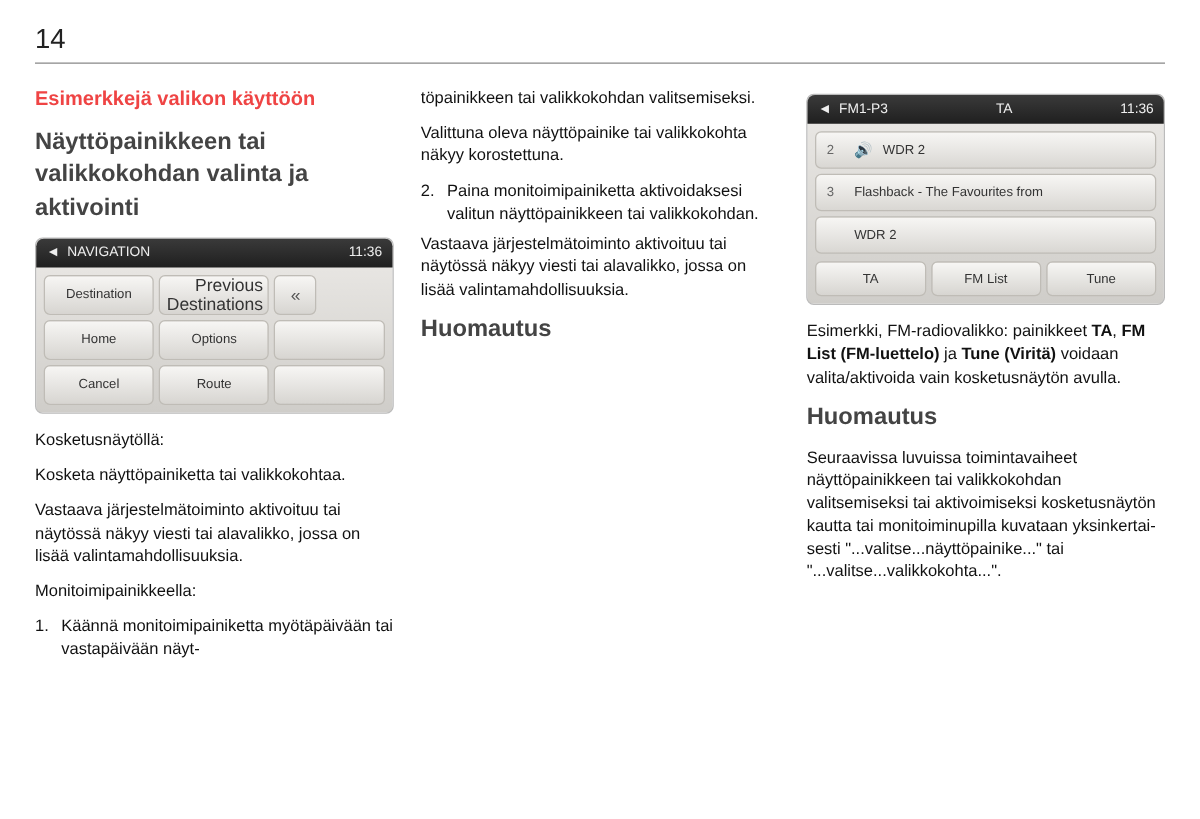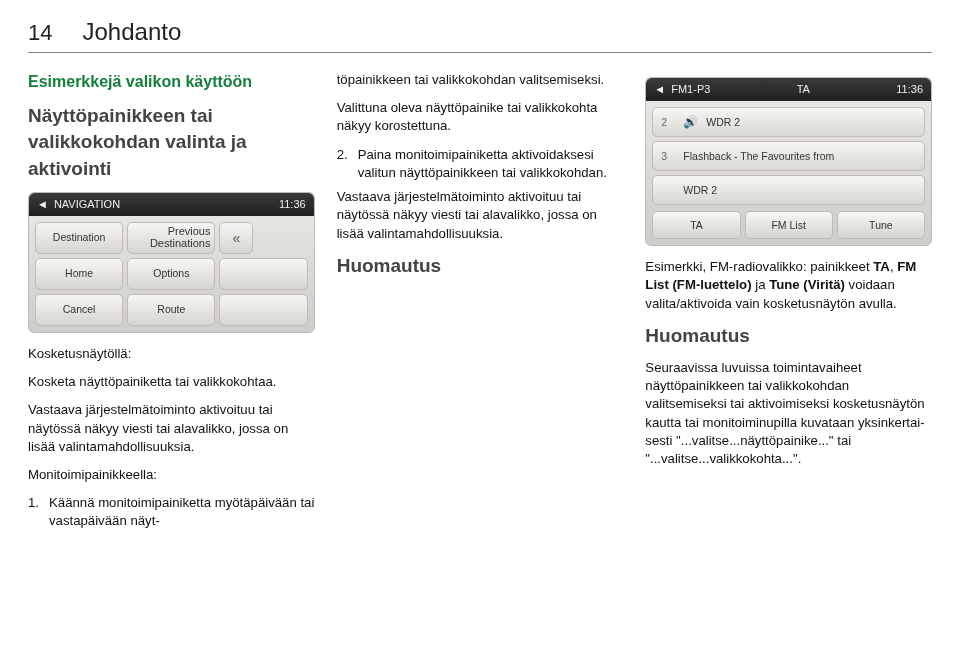--- a/index.html
+++ b/index.html
@@ -4,51 +4,50 @@
 <style>
   html,body{margin:0;padding:0;background:#fff;color:#222;font-family:Arial,Helvetica,sans-serif}
   .page{width:960px;height:655px;box-sizing:border-box;padding:18px 28px 32px 28px;position:relative}
   .header{display:flex;align-items:baseline;gap:30px;margin-bottom:6px}
   .pnum{font-size:22px;color:#222}
   .ptitle{font-size:24px;color:#222}
   .rule{border:none;border-top:1px solid #888;margin:0 0 18px 0}
   .cols{display:flex;gap:22px}
   .col{flex:1;min-width:0;font-size:13.2px;line-height:1.38;color:#111}
   .col p{margin:0 0 10px 0}
-  .h2{font-size:16px;font-weight:bold;color:#15803d;margin:0 0 10px 0}
+  .h2{font-size:16px;font-weight:bold;color:#ef4444;margin:0 0 10px 0}
   .h3{font-size:19px;font-weight:bold;color:#444;margin:0 0 6px 0}
   .bold{font-weight:bold}
   .indent{margin-left:18px}
   .li{display:flex;gap:10px;margin:0 0 6px 0}
   .li .num{flex:0 0 auto}
   .li .txt{flex:1}
   
   .scr{border:1px solid #bbb;border-radius:6px;background:linear-gradient(#eceae7,#cfcdc9);padding:0;margin:6px 0 12px 0;box-shadow:0 1px 0 #aaa inset}
   .scr-top{display:flex;align-items:center;justify-content:space-between;background:linear-gradient(#3a3a3a,#1f1f1f);color:#eee;font-size:11px;padding:4px 8px;border-radius:6px 6px 0 0}
   .scr-ico{display:inline-flex;align-items:center;gap:6px}
   .scr-grid{display:grid;grid-template-columns:1fr 1fr 1fr;gap:4px;padding:6px}
   .sbtn{background:linear-gradient(#f7f6f4,#d7d5d1);border:1px solid #bfbcb6;border-radius:5px;height:30px;display:flex;align-items:center;justify-content:center;font-size:10.5px;color:#333;line-height:1.05;text-align:right;padding:0 4px}
-  .sbtn.small{font-size:11px}
+  .sbtn.small{font-size:14px}
   .scr-left-arrow{display:flex;align-items:center;justify-content:center;color:#555;font-size:14px}
   
   .fm-body{padding:6px;display:flex;flex-direction:column;gap:4px}
   .fm-row{background:linear-gradient(#f7f6f4,#d9d7d3);border:1px solid #bfbcb6;border-radius:5px;height:28px;display:flex;align-items:center;gap:8px;padding:0 8px;font-size:10.5px;color:#333}
   .fm-row .n{width:14px;color:#666}
   .fm-row .spk{font-size:12px;color:#555}
   .fm-foot{display:flex;gap:4px;padding:0 6px 6px 6px}
   .fm-foot .sbtn{flex:1;height:26px}
   .navback{width:24px}
 </style>
 </head>
 <body>
 
 <div class="page">
   <div class="header">
     <span class="pnum">14</span>
-    <span class="ptitle">Johdanto</span>
   </div>
   <hr class="rule">
 
   <div class="cols">
 
     <div class="col">
       <p class="h2">Esimerkkejä valikon käyttöön</p>
       <p class="h3">Näyttöpainikkeen tai valikkokohdan valinta ja aktivointi</p>
 
       <div class="scr">

